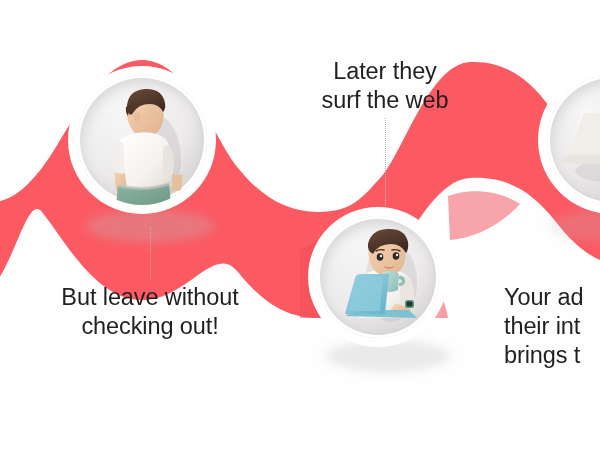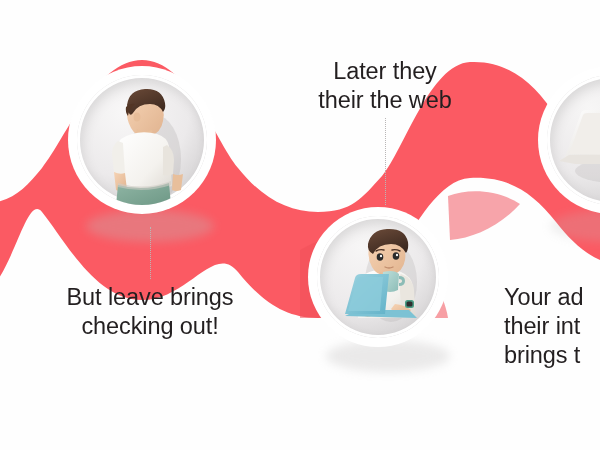--- a/index.html
+++ b/index.html
@@ -252,23 +252,23 @@
 
         <path d="M84 52 l6 26 l-3 4 l-4 -4 l-5 -26 z" fill="#d9b79a"></path>
         <path d="M83 78 l4 4 l3 -4 z" fill="#6d5848"></path>
       </svg>
     </div>
   </div>
 
   <div class="dotline" style="left:150px; top:227px; height:52px;"></div>
   <div class="dotline" style="left:385px; top:118px; height:87px;"></div>
 
-  <div class="caption center" style="left:14px; top:283px; width:272px;">But leave brings
+  <div class="caption center" style="left:14px; top:283px; width:272px;">But leave without
 checking out!</div>
 
   <div class="caption center" style="left:285px; top:57px; width:200px;">Later they
-their the web</div>
+surf the web</div>
 
   <div class="caption left" style="left:504px; top:283px; width:200px;">Your ad
 their int
 brings t</div>
 
 </div>
 
 </body></html>

